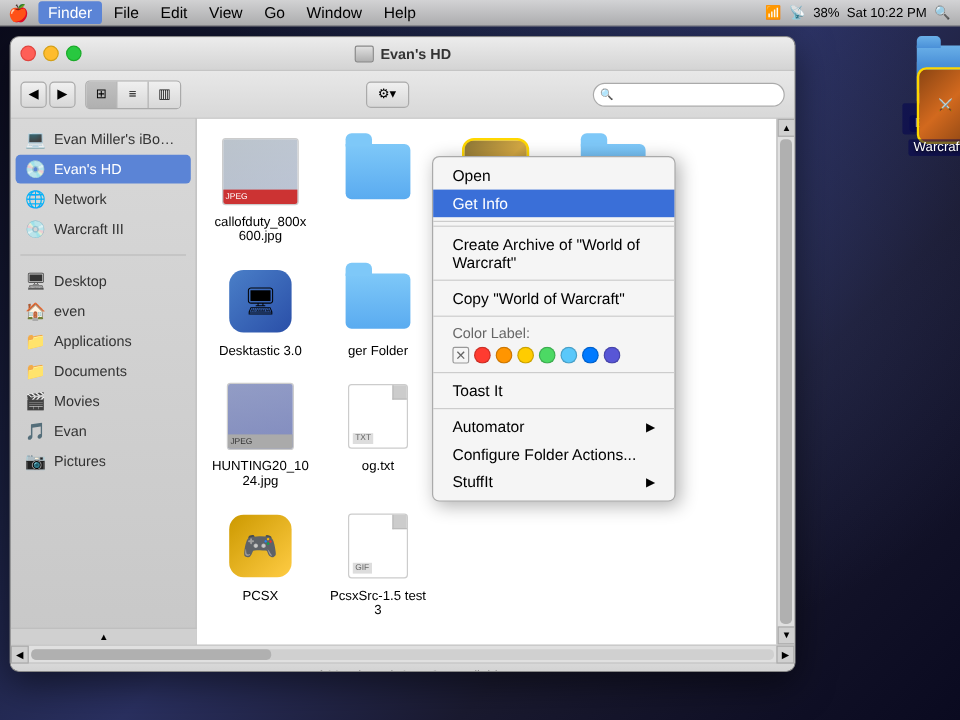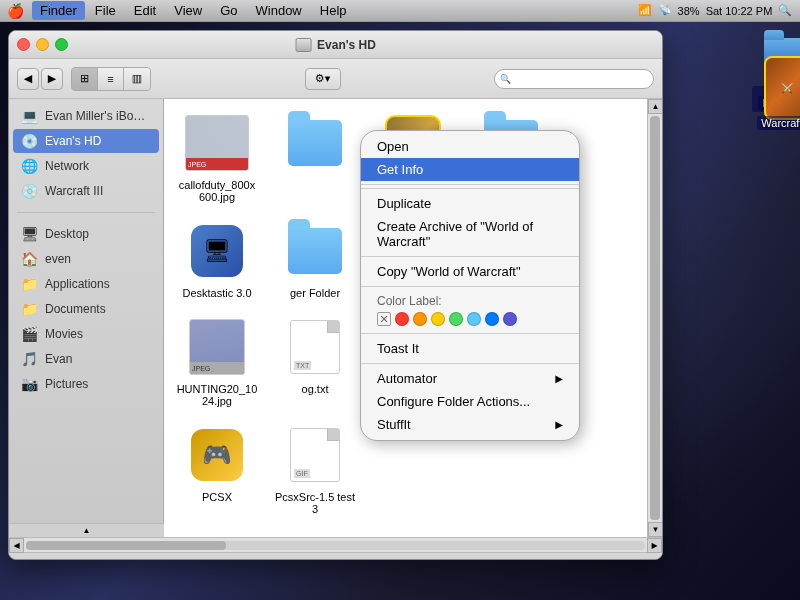--- a/index.html
+++ b/index.html
@@ -62,21 +62,21 @@
       padding: 2px 8px;
       font-size: 13px;
       font-weight: 500;
       color: #000;
       border-radius: 3px;
       cursor: pointer;
     }
 
     .menubar-item.active {
       background: #5b84d6;
-      color: #000000;
+      color: #ffffff;
     }
 
     .menubar-right {
       display: flex;
       align-items: center;
       gap: 6px;
       font-size: 11px;
     }
 
     .menubar-right span {
@@ -418,24 +418,24 @@
       color: #000;
       word-break: break-word;
       max-width: 90px;
     }
 
     
     .context-menu {
       position: absolute;
       top: 130px;
       left: 360px;
-      width: 220px;
+      width: 203px;
       background: #f5f5f5;
       border: 1px solid #aaa;
-      border-radius: 17px;
+      border-radius: 6px;
       box-shadow: 3px 3px 15px rgba(0,0,0,0.3);
       z-index: 200;
       padding: 4px 0;
     }
 
     .ctx-item {
       padding: 4px 16px;
       font-size: 13px;
       color: #000;
       cursor: pointer;
@@ -867,21 +867,20 @@
     <div class="status-bar">
       <span>1 of 33 selected, 2.74 GB available</span>
     </div>
   </div>
 
   <div class="context-menu">
     <div class="ctx-item">Open</div>
     <div class="ctx-item active-item">Get Info</div>
     <div class="ctx-divider"></div>
     <div class="ctx-divider"></div>
-    <div class="ctx-item">Duplicate</div>
     <div class="ctx-item">Create Archive of "World of Warcraft"</div>
     <div class="ctx-divider"></div>
     <div class="ctx-item">Copy "World of Warcraft"</div>
     <div class="ctx-divider"></div>
     <div class="ctx-item" style="font-size:12px;color:#666;padding-bottom:0;">
       <span>Color Label:</span>
     </div>
     <div class="color-labels">
       <div class="color-x">✕</div>
       <div class="color-dot" style="background:#ff3b30;"></div>

